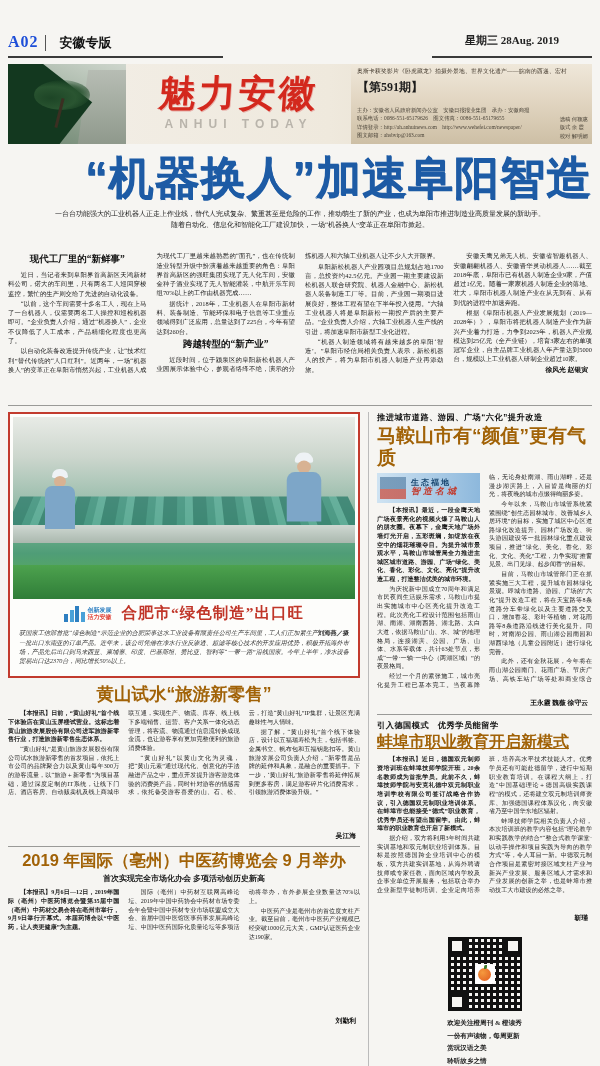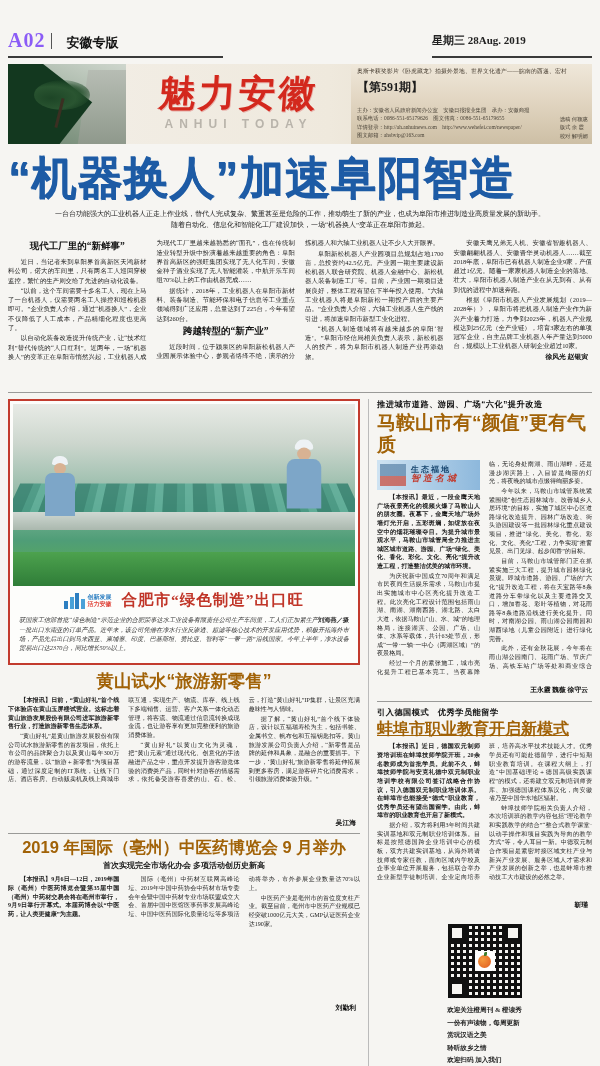--- a/index.html
+++ b/index.html
@@ -3,48 +3,48 @@
 <meta charset="utf-8">
 <style>
   * { margin:0; padding:0; box-sizing:border-box; }
   html,body { background:#dcdad6; }
   body { font-family:"Liberation Serif","DejaVu Serif",serif; }
   .page { position:relative; width:600px; height:1066px; margin:0 auto; background:#f6f5f2; overflow:hidden; padding:26px 8px 4px 8px; }
 
   
   .hdr { display:flex; align-items:flex-end; justify-content:space-between; height:32px; }
   .hdr-left { display:flex; align-items:baseline; gap:6px; border-bottom:2px solid #3a3a3a; padding-bottom:4px; width:215px; }
-  .hdr-page { font-size:20px; font-weight:bold; color:#8b5cf6; letter-spacing:1px; }
+  .hdr-page { font-size:16px; font-weight:bold; color:#1d4ed8; letter-spacing:1px; }
   .hdr-sep { width:1px; height:16px; background:#555; align-self:center; }
   .hdr-section { font-size:13px; font-weight:bold; color:#111; font-family:"Liberation Sans",sans-serif;margin-left:8px; }
   .hdr-center { text-align:center; flex:1; padding:0 8px; }
   .hdr-brand { font-size:20px; font-weight:bold; color:#c2281c; letter-spacing:2px; line-height:1; }
   .hdr-brand-sub { font-size:6.5px; color:#8a8a8a; letter-spacing:2px; border-top:1px solid #aaa; display:inline-block; padding:1px 6px 0 6px; margin-top:1px; font-family:"Liberation Sans",sans-serif; }
-  .hdr-right { font-size:11px; font-weight:bold; color:#222; border-bottom:2px solid #3a3a3a; width:160px; text-align:left; padding-bottom:8px;margin-top:20px; }
+  .hdr-right { font-size:11px; font-weight:bold; color:#222; border-bottom:2px solid #3a3a3a; width:160px; text-align:center; padding-bottom:8px;margin-top:20px; }
 
   
   .banner { display:flex; margin-top:6px; height:80px; background:linear-gradient(90deg,#f3efe8 0%,#efe9dd 55%,#ddd2bf 100%); overflow:hidden; }
   .banner-photo { position:relative; width:118px; height:80px; flex:none; background:linear-gradient(200deg,#cfd6cd 0%,#aebcae 35%,#8d9f8d 60%,#6d8570 100%); overflow:hidden; }
   .banner-photo .cliff { position:absolute; right:-12px; top:6px; width:55px; height:74px; background:linear-gradient(180deg,#b7bdb4,#8f998c); transform:skewX(-8deg); }
   .banner-photo .wedge { position:absolute; left:-30px; bottom:-14px; width:95px; height:95px; background:#13381f; transform:rotate(38deg); }
   .banner-photo .pine { position:absolute; left:26px; top:16px; width:56px; height:30px; background:radial-gradient(ellipse at 30% 60%, #1d4526 0%, #2a5531 45%, transparent 70%), radial-gradient(ellipse at 70% 40%, #234d2b 0%, transparent 65%); border-radius:50%; }
   .banner-photo .trunk { position:absolute; left:50px; top:34px; width:3px; height:30px; background:#3b2f22; transform:rotate(14deg); }
   .banner-title { flex:none; width:225px; text-align:center; padding-top:10px; }
   .banner-title-cn { font-size:37px; font-weight:900; color:#d3281d; letter-spacing:3px; line-height:1.1; transform:skewX(-4deg); text-shadow:1px 1px 0 #e8b2ab; }
   .banner-title-en { font-size:12px; font-weight:bold; color:#b9b4ab; letter-spacing:6px; font-family:"Liberation Sans",sans-serif; margin-top:2px; }
   .banner-info { position:relative; flex:1; padding:3px 4px 2px 6px; background:linear-gradient(180deg,#efe8da 0%,#e2d6c2 45%,#cdbfa5 100%); }
   .banner-note { font-size:5.8px; color:#40362a; letter-spacing:0.2px; white-space:nowrap; overflow:hidden; }
   .banner-issue { font-size:12px; font-weight:900; color:#1c1c1c; margin:3px 0 10px 0; }
   .binfo-line { font-size:5.4px; color:#4a4338; line-height:1.55; white-space:nowrap; overflow:hidden; }
   .banner-staff { position:absolute; right:4px; bottom:4px; text-align:left; font-size:5.4px; color:#4a4338; line-height:1.55; }
 
   
-  .lead-title { text-align:left; font-size:45px; font-weight:900; color:#1d5ba5; letter-spacing:1px; margin-top:10px; line-height:1.05; font-family:"Liberation Sans",sans-serif; text-shadow:0.5px 0.5px 0 #1d5ba5; }
+  .lead-title { text-align:right; font-size:45px; font-weight:900; color:#1d5ba5; letter-spacing:1px; margin-top:10px; line-height:1.05; font-family:"Liberation Sans",sans-serif; text-shadow:0.5px 0.5px 0 #1d5ba5; }
   .lead-deck { text-align:center; font-size:7px; color:#222; line-height:1.5; margin-top:8px; }
-  .lead-body { margin-top:8px; height:148px; overflow:hidden; column-count:4; column-gap:10px; font-size:6.4px; line-height:1.45; color:#1c1c1c; text-align:justify; }
+  .lead-body { margin-top:21px; height:148px; overflow:hidden; column-count:4; column-gap:10px; font-size:6.4px; line-height:1.45; color:#1c1c1c; text-align:justify; }
   .lead-body h3 { font-size:9.5px; text-align:center; margin:2px 0 3px 0; color:#111; }
   .lead-body p { text-indent:2em; margin-bottom:1px; }
   .byline { text-align:right; font-weight:bold; font-size:6.8px; color:#111; padding-right:4px; }
   .rule { border:none; border-top:1px solid #9a9a98; margin:6px 0; }
 
   
   .grid { display:flex; gap:8px; }
   .col-l { width:352px; flex:none; }
   .col-r { flex:1; min-width:0; }
 

